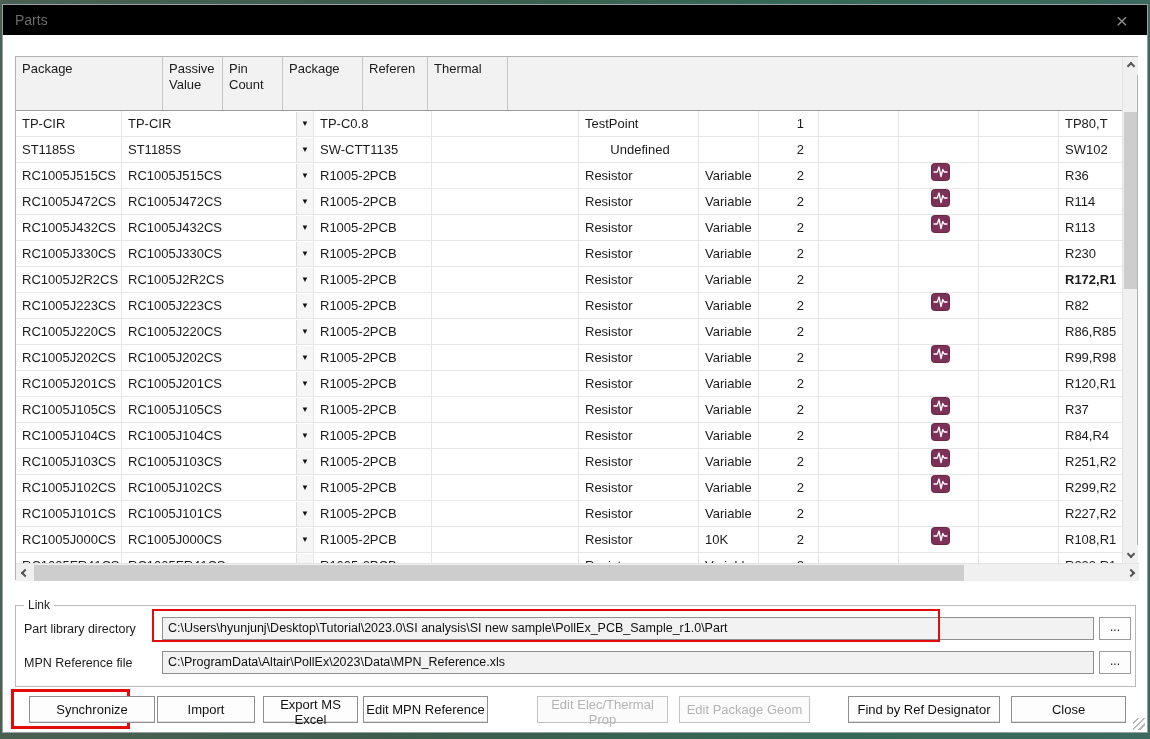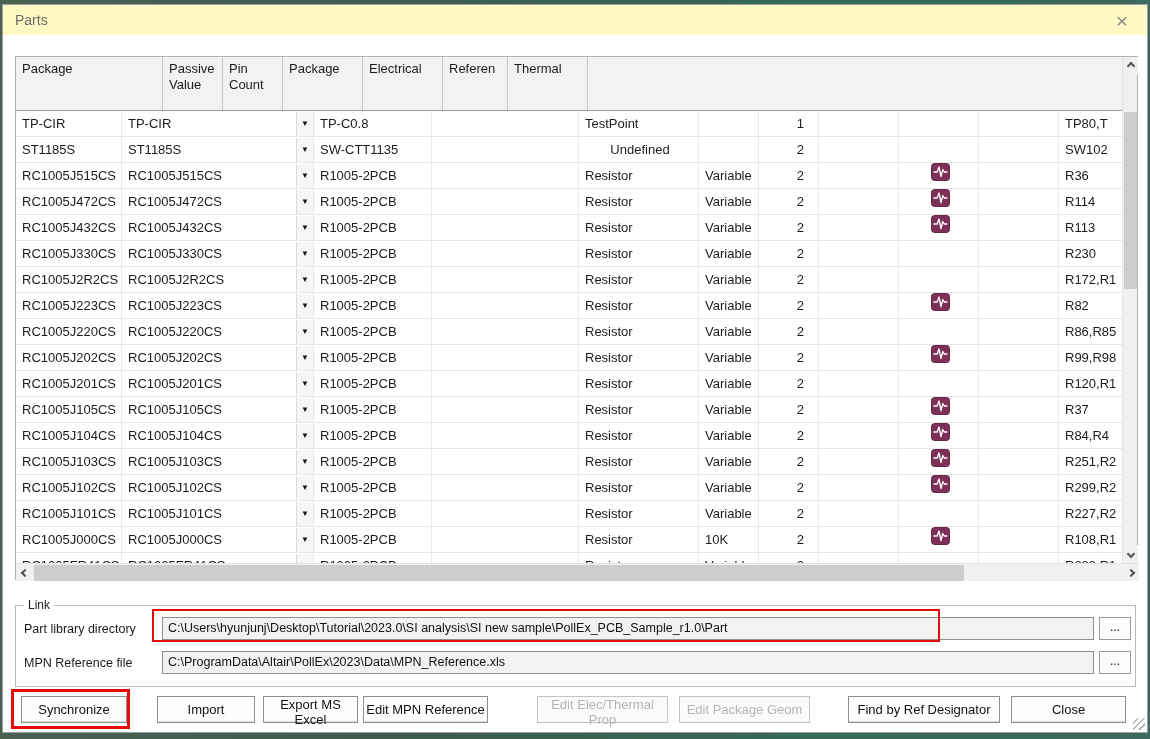--- a/index.html
+++ b/index.html
@@ -7,21 +7,21 @@
   body {
     position: relative;
     font-family: "Liberation Sans", "DejaVu Sans", sans-serif;
     background: linear-gradient(90deg,#4a6152 0%, #3d5c4c 35%, #356856 70%, #3c6a5e 100%);
     overflow: hidden;
   }
   .dialog {
     position: absolute; left:2px; top:4px; width:1146px; height:729px;
     background:#ffffff; border:1px solid #9aa0a6;
   }
-  .titlebar { position:absolute; left:0; top:0; width:100%; height:30px; background:#fef9c3;padding-left:32px; }
+  .titlebar { position:absolute; left:0; top:0; width:100%; height:30px; background:#000000;padding-left:32px; }
   .title-text { position:absolute; left:12px; top:7px; font-size:14px; color:#6b6b6b; }
   .close-x { position:absolute; right:12px; top:3px; font-size:21px; color:#8a8a8a; width:26px; height:26px; text-align:center; line-height:26px; cursor:pointer; font-weight:300; }
 
   
   .grid { position:absolute; left:12px; top:51px; width:1123px; height:524px; border:1px solid #b2b2b2; background:#fff; }
   .grid-header { position:absolute; left:0; top:0; height:54px; width:1108px; display:flex; background:#f2f2f2; border-bottom:1px solid #9b9b9b; }
   .hcell { position:relative; border-right:1px solid #c6c6c6; padding:4px 2px 0 6px; font-size:13px; color:#1b1b1b; line-height:16px; overflow:hidden; white-space:pre-line; }
   .sort-tri { position:absolute; right:5px; bottom:8px; font-size:11px; color:#666; }
   .grid-body { position:absolute; left:0; top:54px; width:1108px; height:452px; overflow:hidden; background:#fff; }
   .trow { display:flex; height:26px; border-bottom:1px solid #e7e7e7; background:#fff; }
@@ -74,21 +74,20 @@
   </div>
 
   <div class="grid">
     <div class="grid-header" id="grid-header">
         <div class="hcell" style="width: 147px;">Package</div>
         <div class="hcell" style="width: 60px;">Passive
 Value</div>
         <div class="hcell" style="width: 60px;">Pin
 Count</div>
         <div class="hcell" style="width: 80px;">Package</div>
-        <div class="hcell" style="width: 80px;">Electrical</div>
         <div class="hcell" style="width: 65px;">Referen</div>
         <div class="hcell" style="width: 80px;">Thermal</div>
       </div>
     <div class="grid-body" id="grid-body">
         <div class="trow">
           <div class="tcell" style="width: 106px;">TP-CIR</div>
           <div class="tcell mpn-cell" style="width: 192px;">
             <span>TP-CIR</span>
             <span class="dd-btn">▼</span>
           </div>
@@ -204,21 +203,21 @@
             <span class="dd-btn">▼</span>
           </div>
           <div class="tcell" style="width: 118px;">R1005-2PCB</div>
           <div class="tcell" style="width: 147px;"></div>
           <div class="tcell" style="width: 120px;">Resistor</div>
           <div class="tcell" style="width: 60px;">Variable</div>
           <div class="tcell num" style="width: 60px;">2</div>
           <div class="tcell" style="width: 80px;"></div>
           <div class="tcell elec-wrap" style="width: 80px;"></div>
           <div class="tcell" style="width: 80px;"></div>
-          <div class="tcell" style="width: 65px;">R172,R1</div>
+          <div class="tcell" style="width: 65px; font-weight: bold;">R172,R1</div>
         </div>
         <div class="trow">
           <div class="tcell" style="width: 106px;">RC1005J223CS</div>
           <div class="tcell mpn-cell" style="width: 192px;">
             <span>RC1005J223CS</span>
             <span class="dd-btn">▼</span>
           </div>
           <div class="tcell" style="width: 118px;">R1005-2PCB</div>
           <div class="tcell" style="width: 147px;"></div>
           <div class="tcell" style="width: 120px;">Resistor</div>
@@ -457,21 +456,21 @@
 
     <span class="fld-label" style="top:50px;">MPN Reference file</span>
     <div class="fld-box" style="top:45px;">C:\ProgramData\Altair\PollEx\2023\Data\MPN_Reference.xls</div>
     <div class="browse-btn" style="top:45px;">...</div>
   </div>
 
   <div class="red-box-field"></div>
   <div class="red-box-sync"></div>
 
   <div id="button-row">
-      <button class="btn" style="left: 18px; width: 106px;">Synchronize</button>
+      <button class="btn" style="left: 26px; width: 126px;">Synchronize</button>
       <button class="btn" style="left: 154px; width: 98px;">Import</button>
       <button class="btn" style="left: 260px; width: 95px;">Export MS Excel</button>
       <button class="btn" style="left: 360px; width: 125px;">Edit MPN Reference</button>
       <button class="btn disabled" disabled="" style="left: 534px; width: 131px;">Edit Elec/Thermal Prop</button>
       <button class="btn disabled" disabled="" style="left: 676px; width: 131px;">Edit Package Geom</button>
       <button class="btn" style="left: 845px; width: 152px;">Find by Ref Designator</button>
       <button class="btn" style="left: 1008px; width: 115px;">Close</button>
     </div>
 
   <div class="resize-grip"></div>

